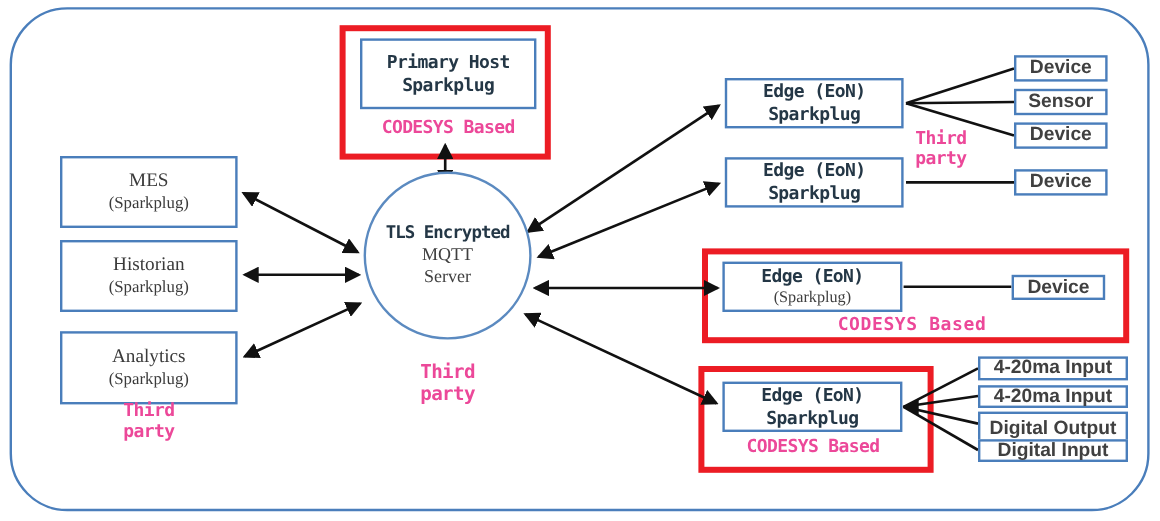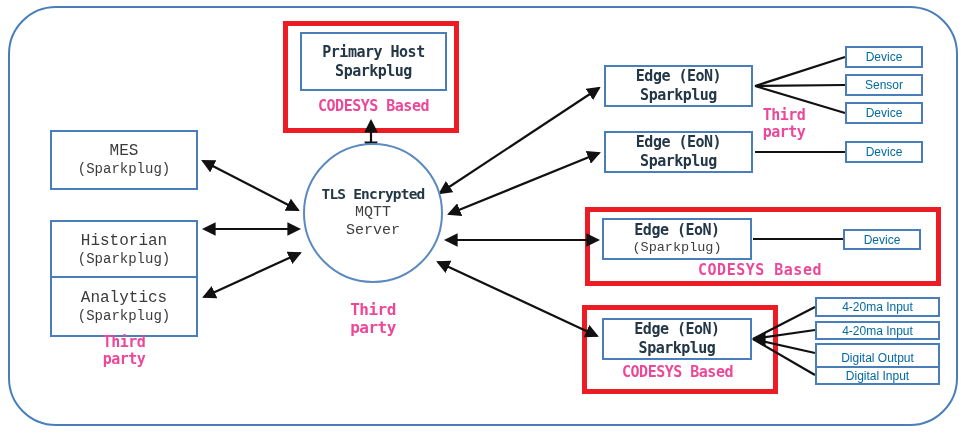--- a/index.html
+++ b/index.html
@@ -6,29 +6,29 @@
   .canvas{position:relative;width:967px;height:434px;background:#fff;overflow:hidden;
           font-family:"Liberation Sans",sans-serif;}
   .outer-frame{position:absolute;left:8px;top:6px;width:946px;height:416px;
                border:2px solid #4a7ebb;border-radius:48px;background:transparent;}
   .connectors{position:absolute;left:0;top:0;pointer-events:none;}
   .redframe{position:absolute;border:5px solid #ec1c24;background:transparent;}
   .bluebox{position:absolute;background:#fff;border:2px solid #4a7ebb;
            display:flex;flex-direction:column;align-items:center;justify-content:center;
            text-align:center;box-sizing:border-box;line-height:1.25;}
   .mono{font-family:"DejaVu Sans Mono",monospace;font-weight:bold;color:#243746;}
-  .sans{font-family:Liberation Mono, monospace;color:#3f3f3f;}
+  .sans{font-family:Liberation Serif, serif;color:#3f3f3f;}
   .title-sans{font-size:16px;color:#3b3b3b;}
   .sub-sans{font-size:14px;color:#3b3b3b;}
   .edge-line{font-size:15px;letter-spacing:-0.5px;}
   .caption{position:absolute;text-align:center;font-family:"DejaVu Sans Mono",monospace;
            font-weight:bold;color:#ec4899;font-size:15px;line-height:1.1;letter-spacing:-0.5px;}
   .smallbox{position:absolute;background:#fff;border:2px solid #4a7ebb;box-sizing:border-box;
             display:flex;align-items:center;justify-content:center;
-            font-size:12px;color:#0369a1;font-family:"Liberation Sans",sans-serif;}
+            font-size:16px;color:#404040;font-family:"Liberation Sans",sans-serif;font-weight:bold;}
   .circle{position:absolute;left:303px;top:143px;width:140px;height:140px;border-radius:50%;
           border:2px solid #5b8ac0;background:#fff;box-sizing:border-box;
           display:flex;flex-direction:column;align-items:center;justify-content:center;
           text-align:center;line-height:1.2;}
 </style>
 </head>
 <body>
 
 <div class="canvas">
 
@@ -71,21 +71,21 @@
   <div class="bluebox" style="left:300px;top:32px;width:147px;height:59px;">
     <div class="mono edge-line">Primary Host</div>
     <div class="mono edge-line">Sparkplug</div>
   </div>
   <div class="caption" style="left:300px;top:98px;width:147px;">CODESYS Based</div>
 
   <div class="bluebox" style="left:50px;top:130px;width:148px;height:60px;">
     <div class="sans title-sans">MES</div>
     <div class="sans sub-sans">(Sparkplug)</div>
   </div>
-  <div class="bluebox" style="left:50px;top:200px;width:148px;height:60px;margin-top:20px;">
+  <div class="bluebox" style="left:50px;top:200px;width:148px;height:60px;">
     <div class="sans title-sans">Historian</div>
     <div class="sans sub-sans">(Sparkplug)</div>
   </div>
   <div class="bluebox" style="left:50px;top:276px;width:148px;height:61px;">
     <div class="sans title-sans">Analytics</div>
     <div class="sans sub-sans">(Sparkplug)</div>
   </div>
   <div class="caption" style="left:50px;top:334px;width:148px;">
     <div>Third</div>
     <div>party</div>

